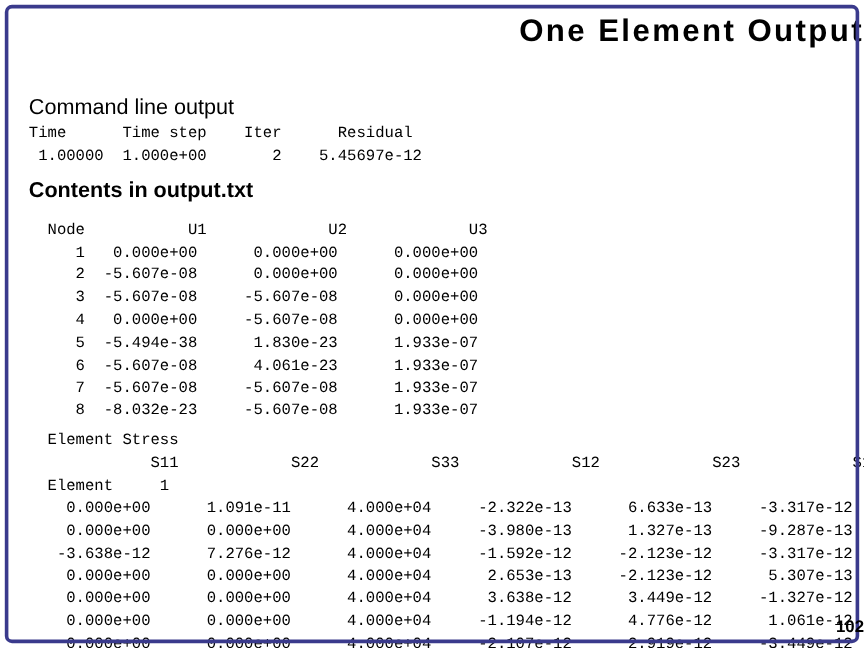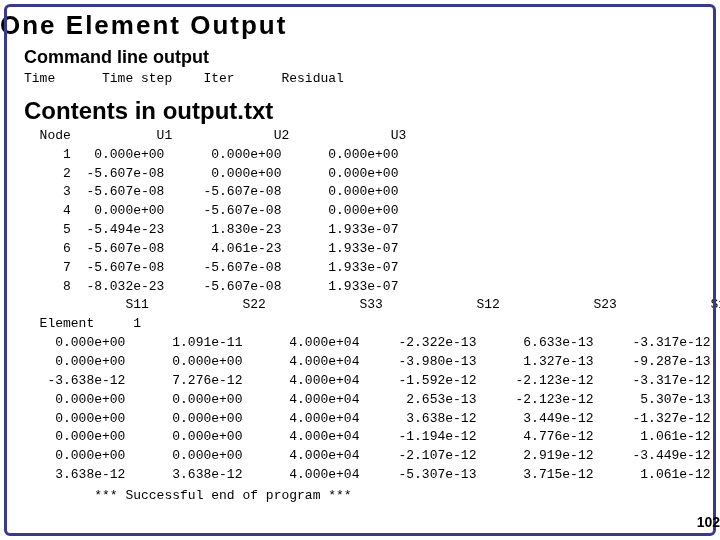--- a/index.html
+++ b/index.html
@@ -12,46 +12,47 @@
       position: relative;
     }
     .outer-border {
       position: absolute;
       top: 4px; left: 4px;
       width: 712px; height: 532px;
       border: 3px solid #3a3a8c;
       border-radius: 6px;
     }
     .page-title {
-      text-align: left;
+      text-align: right;
       font-size: 26px;
       font-weight: bold;
       font-family: 'Comic Sans MS', cursive, sans-serif;
       color: #000;
       padding: 10px 0 6px 0;
       letter-spacing: 2px;
     }
     .content {
       padding: 0 24px;
       font-family: 'Courier New', Courier, monospace;
       font-size: 12px;
       color: #000;
     }
     .section-heading {
       font-family: Arial, sans-serif;
       font-size: 18px;
-      font-weight: bold;
+      font-weight: normal;
       margin-bottom: 2px;
+      margin-top: 32px;
     }
     .contents-heading {
       font-family: Arial, sans-serif;
-      font-size: 24px;
+      font-size: 18px;
       font-weight: bold;
       margin-top: 8px;
-      margin-bottom: 2px;
+      margin-bottom: 14px;
     }
     .mono-block {
       white-space: pre;
       font-family: 'Courier New', Courier, monospace;
       font-size: 13px;
       line-height: 1.45;
     }
     .page-number {
       position: absolute;
       bottom: 10px;
@@ -65,32 +66,34 @@
 </head>
 <body>
 
 <div class="outer-border"></div>
 
 <div class="page-title">One  Element  Output</div>
 
 <div class="content">
   <div class="section-heading">Command line output</div>
   <div class="mono-block">Time      Time step    Iter      Residual</div>
+  <div class="mono-block"> 1.00000  1.000e+00       2    5.45697e-12</div>
 
   <div class="contents-heading">Contents in output.txt</div>
   <div class="mono-block">  Node           U1             U2             U3
      1   0.000e+00      0.000e+00      0.000e+00
      2  -5.607e-08      0.000e+00      0.000e+00
      3  -5.607e-08     -5.607e-08      0.000e+00
      4   0.000e+00     -5.607e-08      0.000e+00
-     5  -5.494e-23      1.830e-23      1.933e-07
+     5  -5.494e-38      1.830e-23      1.933e-07
      6  -5.607e-08      4.061e-23      1.933e-07
      7  -5.607e-08     -5.607e-08      1.933e-07
      8  -8.032e-23     -5.607e-08      1.933e-07</div>
 
+  <div class="mono-block" style="margin-top:6px;">  Element Stress</div>
   <div class="mono-block">             S11            S22            S33            S12            S23            S13
   Element     1
     0.000e+00      1.091e-11      4.000e+04     -2.322e-13      6.633e-13     -3.317e-12
     0.000e+00      0.000e+00      4.000e+04     -3.980e-13      1.327e-13     -9.287e-13
    -3.638e-12      7.276e-12      4.000e+04     -1.592e-12     -2.123e-12     -3.317e-12
     0.000e+00      0.000e+00      4.000e+04      2.653e-13     -2.123e-12      5.307e-13
     0.000e+00      0.000e+00      4.000e+04      3.638e-12      3.449e-12     -1.327e-12
     0.000e+00      0.000e+00      4.000e+04     -1.194e-12      4.776e-12      1.061e-12
     0.000e+00      0.000e+00      4.000e+04     -2.107e-12      2.919e-12     -3.449e-12
     3.638e-12      3.638e-12      4.000e+04     -5.307e-13      3.715e-12      1.061e-12</div>

